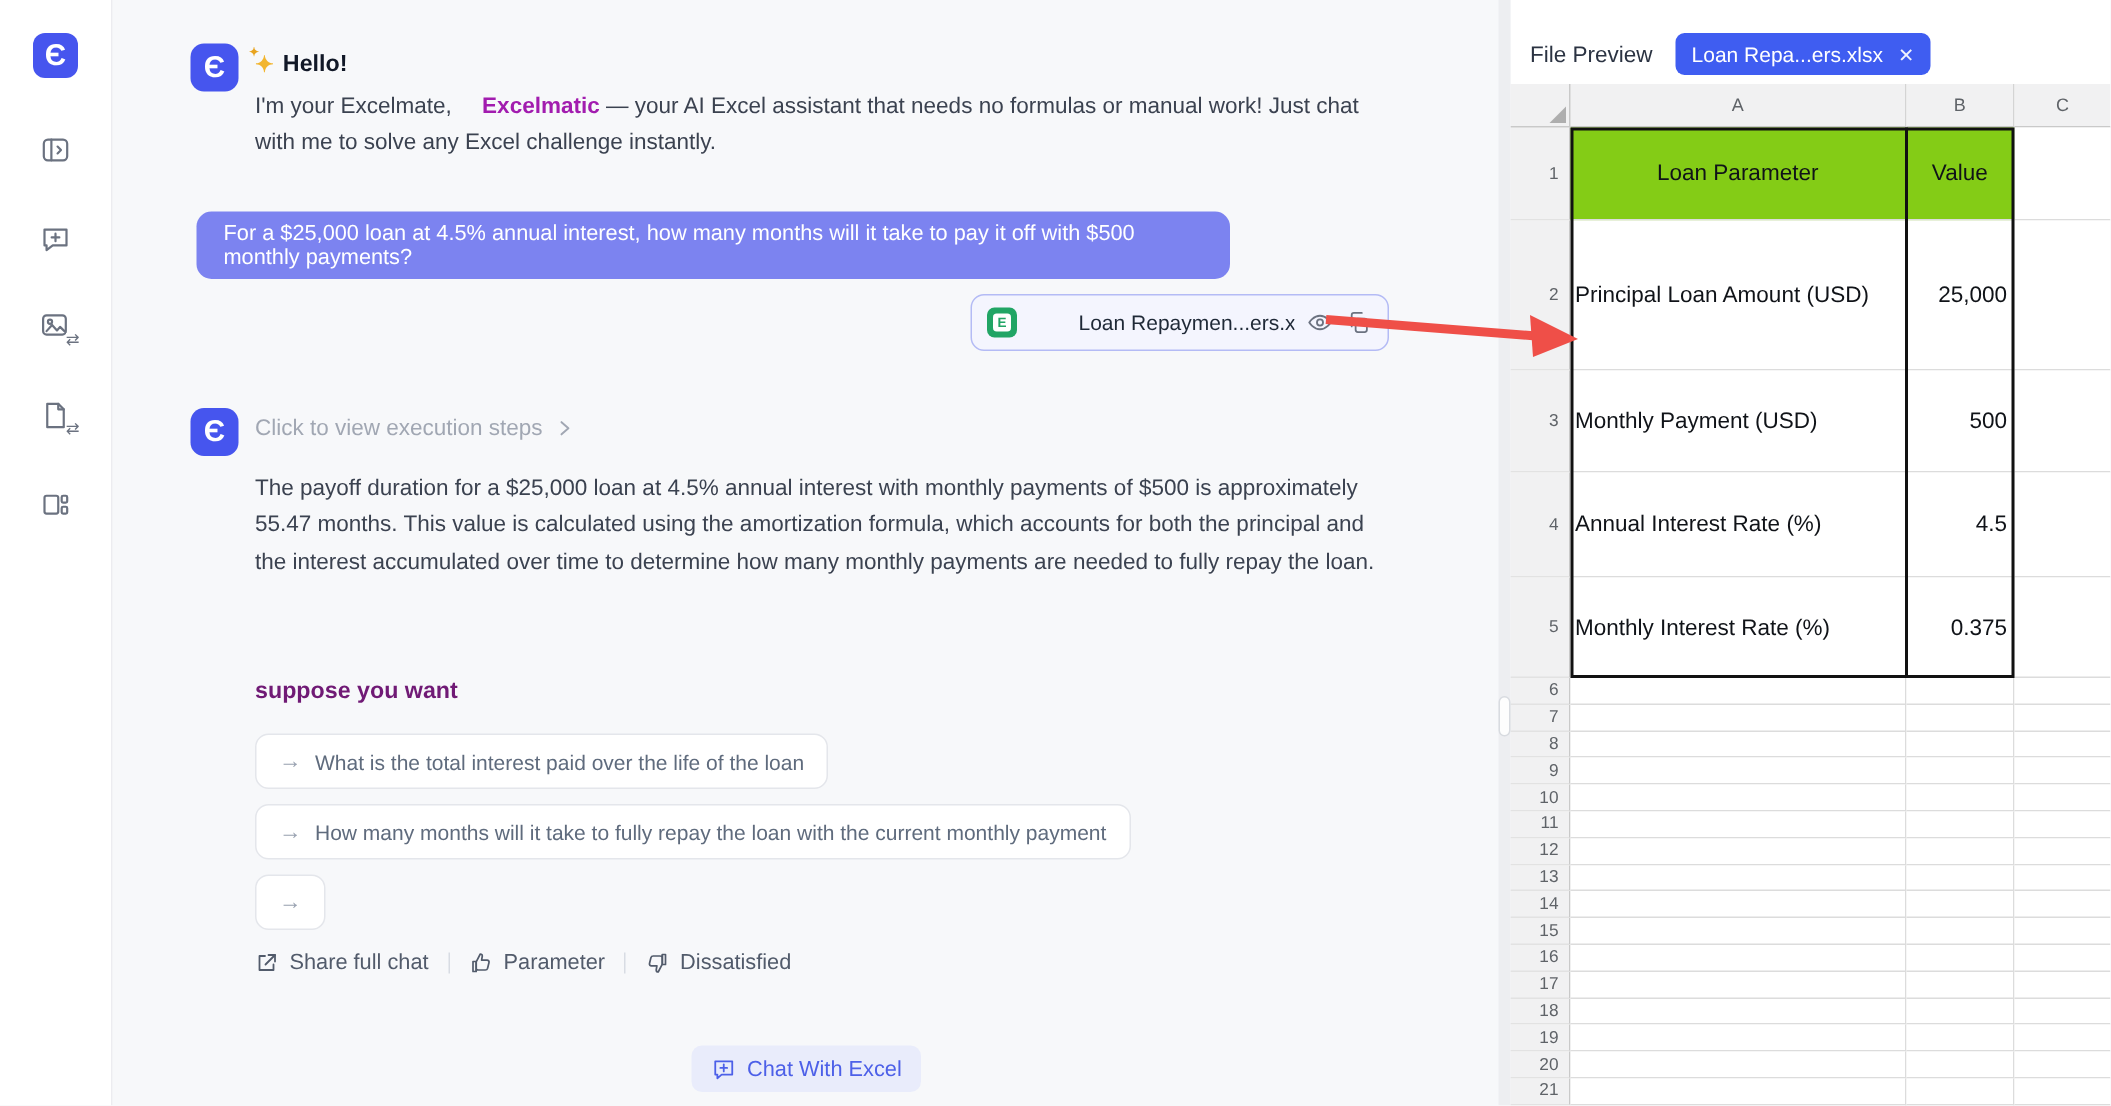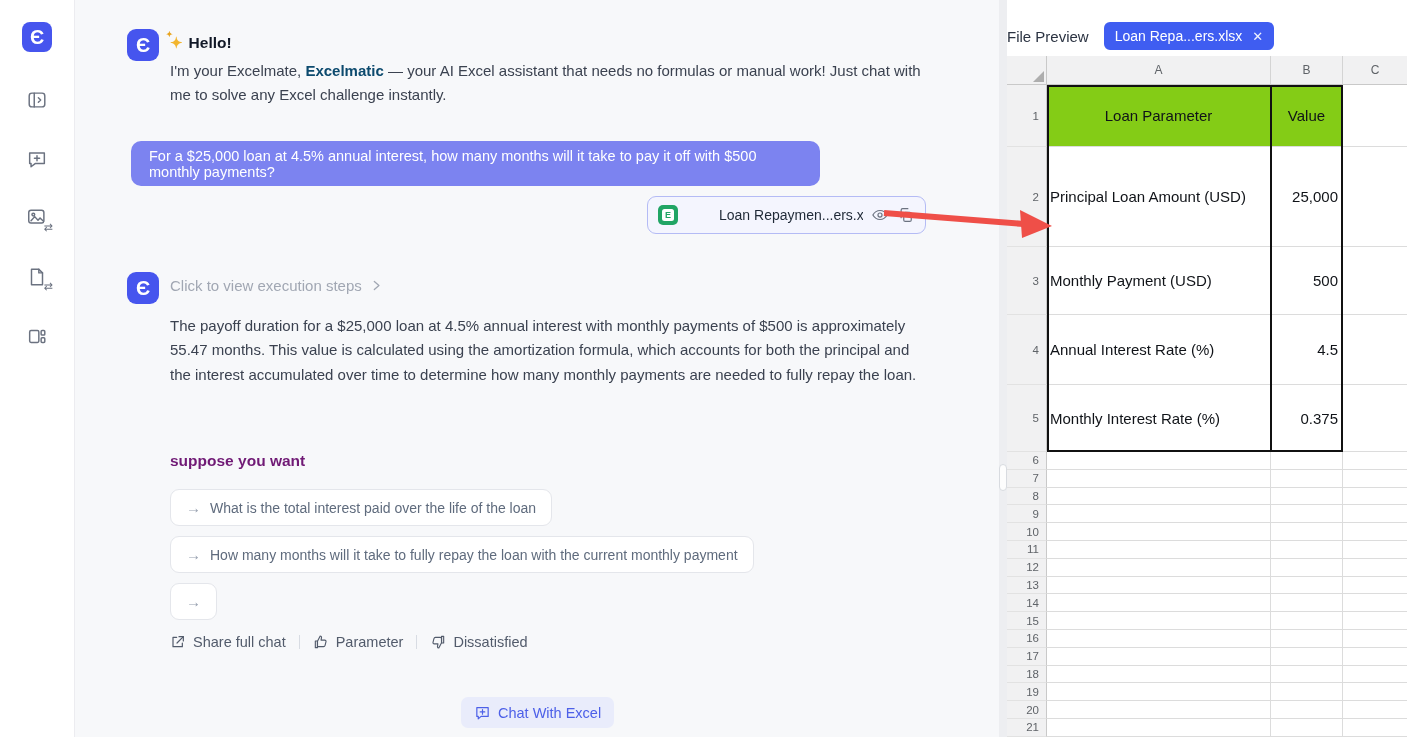--- a/index.html
+++ b/index.html
@@ -13,21 +13,21 @@
   .side-btn svg { width:22px; height:22px; }
   .swap-glyph { position:absolute; right:4px; bottom:5px; font-size:11px; color:#6b7280; background:#fff; line-height:1; }
 
   
   .chat { position:absolute; left:75px; top:0; width:924px; height:737px; }
   .avatar { position:absolute; width:32px; height:32px; border-radius:9px; background:#4655ee; color:#fff; display:flex; align-items:center; justify-content:center; font-size:20px; font-weight:bold; }
   .g-title { position:absolute; left:95px; top:34px; font-size:15.5px; font-weight:bold; color:#111827; display:flex; align-items:center; gap:6px; }
   .sparkle { color:#f2b52e; font-size:15px; position:relative; }
   .sparkle .mini { position:absolute; left:-4px; top:-4px; font-size:8px; color:#e8a41f; }
   .g-body { position:absolute; left:95px; top:59px; width:758px; font-size:15px; line-height:23.5px; color:#3b4250; }
-  .g-body b { color:#0c4a6e; }
+  .g-body b { color:#a21caf;margin-left:16px; }
 
   .bubble { position:absolute; left:56px; top:141px; width:689px; height:45px; border-radius:10px; background:#7c83f0; color:#ffffff; display:flex; align-items:center; padding:0 18px; font-size:14.5px; }
 
   .chip { position:absolute; left:572px; top:196px; width:279px; height:38px; background:#f4f5fe; border:1px solid #b4bbf5; border-radius:9px; display:flex; align-items:center; gap:8px; padding:0 10px; cursor:pointer; }
   .xlsx-ico { width:20px; height:20px; border-radius:5px; background:#21a565; display:flex; align-items:center; justify-content:center; flex:none; }
   .xlsx-ico .inner { width:12px; height:12px; background:#fff; border-radius:2.5px; color:#21a565; font-size:9px; font-weight:bold; display:flex; align-items:center; justify-content:center; }
   .chip-name { flex:1; font-size:14px; color:#1f2937; white-space:nowrap; overflow:hidden;margin-left:33px; }
   .chip-act { color:#6b7280; display:flex; align-items:center; cursor:pointer; }
   .chip-act svg { width:18px; height:18px; }
 
@@ -49,21 +49,21 @@
 
   
   .scrollstrip { position:absolute; left:999px; top:0; bottom:0; width:8px; background:#edeef1; z-index:1; }
   .scrollthumb { position:absolute; left:999px; top:464px; width:8px; height:27px; background:#fdfdfd; border:1px solid #d8dbe0; border-radius:4px; z-index:2; cursor:grab; }
 
   
   .red-arrow { position:absolute; left:878px; top:202px; width:178px; height:38px; z-index:6; pointer-events:none; }
 
   
   .preview { position:absolute; left:1007px; top:0; width:400px; height:737px; background:#ffffff; }
-  .p-header { height:72px; display:flex; align-items:center; gap:15px; }
+  .p-header { height:72px; display:flex; align-items:center; gap:15px; padding-left:13px; }
   .p-title { font-size:15px; color:#2b3342; }
   .p-tab { height:28px; background:#3f5df1; border-radius:6px; color:#fff; font-size:14px; display:inline-flex; align-items:center; gap:10px; padding:0 11px; cursor:pointer; }
   .p-tab .x { font-size:13px; opacity:.92; cursor:pointer; }
 
   .sheet { position:absolute; left:0; top:56px; right:0; bottom:0; }
   .colhdr { display:flex; height:29px; }
   .corner { width:40px; background:#f1f1f2; border-right:1px solid #c9c9c9; border-bottom:1px solid #c9c9c9; position:relative; }
   .corner .tri { position:absolute; right:2px; bottom:2px; width:0; height:0; border-left:11px solid transparent; border-bottom:11px solid #aeaeae; }
   .ch { display:flex; align-items:center; justify-content:center; font-size:12px; color:#5f6368; background:#f1f1f2; border-right:1px solid #d4d4d4; border-bottom:1px solid #c9c9c9; }
   .ch.a { width:224px; } .ch.b { width:72px; } .ch.c { flex:1; border-right:none; }

